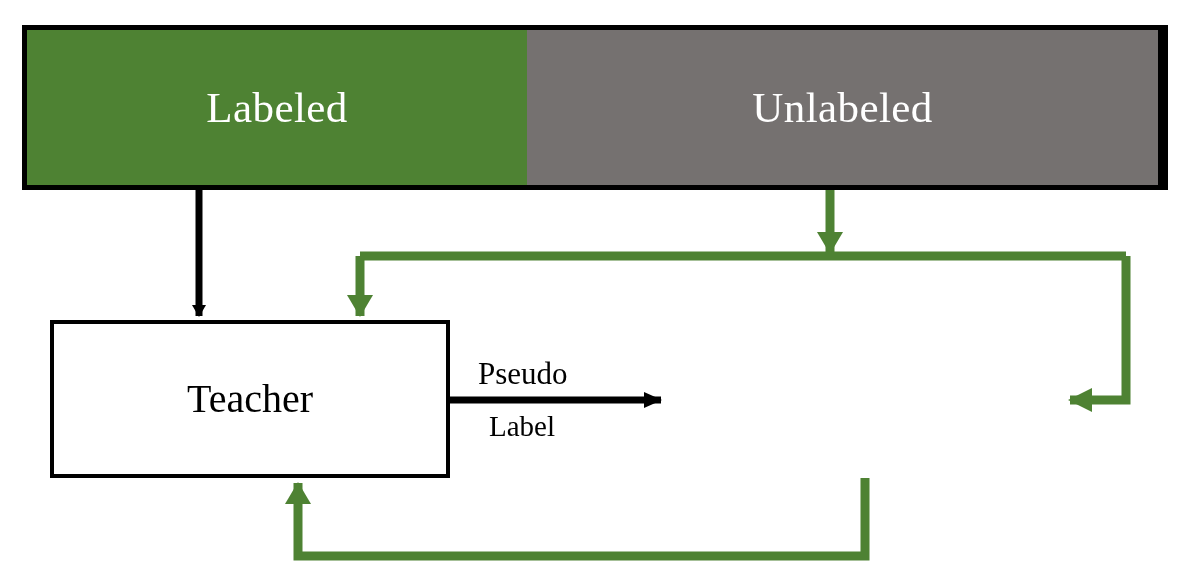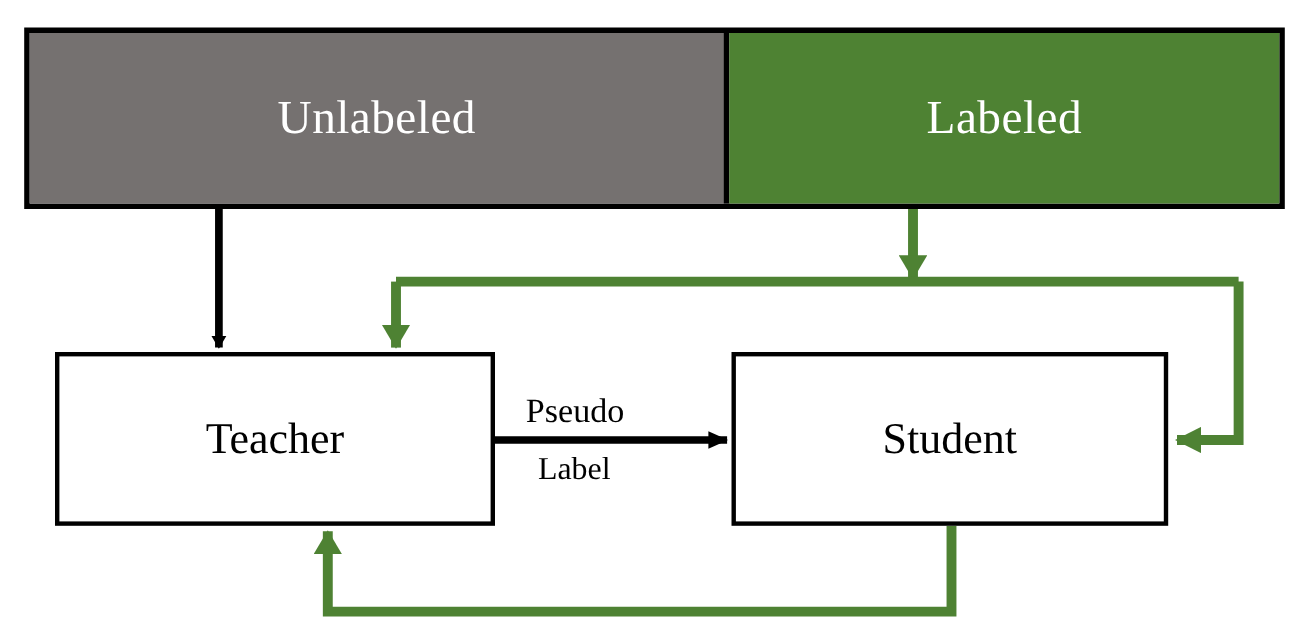--- a/index.html
+++ b/index.html
@@ -119,25 +119,25 @@
     top: 501px;
     font-size: 31px;
   }
 </style>
 </head>
 <body>
 
 <div id="canvas">
 
   <div class="databar">
+    <div class="databar-seg seg-labeled">
+      <span class="seg-label">Labeled</span>
+    </div>
     <div class="databar-seg seg-unlabeled">
       <span class="seg-label">Unlabeled</span>
-    </div>
-    <div class="databar-seg seg-labeled">
-      <span class="seg-label">Labeled</span>
     </div>
   </div>
 
   <svg class="layer" viewBox="0 0 1196 585">
     <defs>
       <marker id="arrow-black-down" markerWidth="14" markerHeight="12" refX="7" refY="11" orient="0" markerUnits="userSpaceOnUse">
         <path d="M 0 0 L 14 0 L 7 12 Z" fill="#000000"></path>
       </marker>
       <marker id="arrow-green-down" markerWidth="26" markerHeight="22" refX="13" refY="21" orient="0" markerUnits="userSpaceOnUse">
         <path d="M 0 0 L 26 0 L 13 22 Z" fill="#4E8233"></path>
@@ -179,20 +179,17 @@
 
     <g>
       <path d="M 865 478 L 865 556 L 298 556 L 298 483" stroke="#4E8233" stroke-width="9" fill="none" stroke-linejoin="miter" stroke-linecap="butt" marker-end="url(#arrow-green-up)"></path>
     </g>
   </svg>
 
   <div class="modelbox" id="teacher-box">
     <span class="modelbox-label">Teacher</span>
   </div>
 
-  <div class="modelbox" id="student-box">
-    <span class="modelbox-label">Student</span>
-  </div>
 
   <span class="edge-label" id="pseudo-label-top">Pseudo</span>
   <span class="edge-label" id="pseudo-label-bottom">Label</span>
 
 </div>
 
 </body></html>

